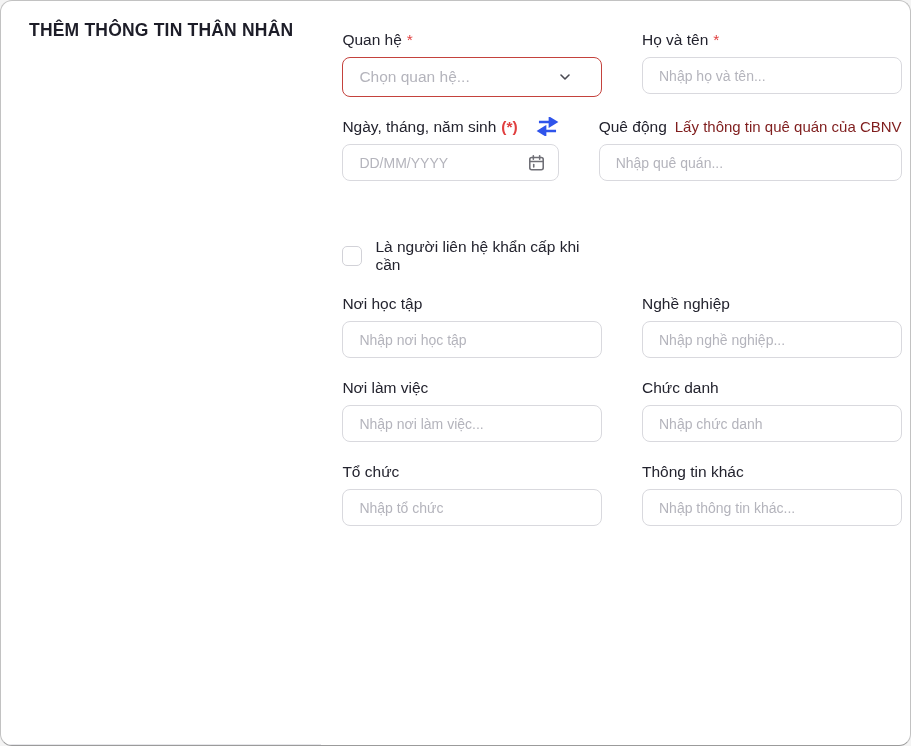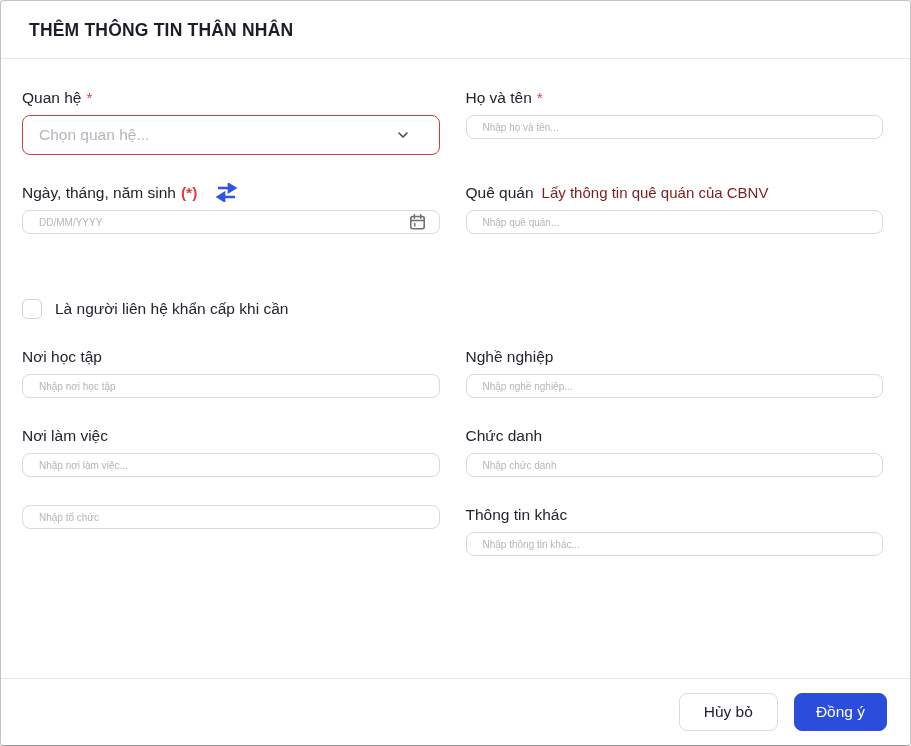--- a/index.html
+++ b/index.html
@@ -7,64 +7,64 @@
   body {
     font-family: "Liberation Sans", "DejaVu Sans", sans-serif;
     width: 911px; height: 746px;
     color: #23232e;
   }
   .modal {
     width: 911px; height: 746px;
     background: #fff;
     border: 1px solid #c2c2c2;
     border-bottom-color: #9b9b9b;
-    border-radius: 4px;
-    display: flex; flex-direction: column;
+    border-radius: 12px;
+    display: flex; flex-direction: row;
     overflow: hidden;
   }
   .modal-header {
     padding: 19px 28px 17px 28px;
     border-bottom: 1px solid #e6e6ea;
     flex: 0 0 auto;
   }
   .modal-title {
     font-size: 17.5px; font-weight: 700;
     color: #1d1d28; letter-spacing: 0.2px;
   }
   .modal-body {
     flex: 1 1 auto;
     padding: 29px 27px 0 21px;
   }
   .form-row {
     display: grid;
     grid-template-columns: 1fr 1fr;
-    column-gap: 26px;
-    margin-bottom: 28px;
+    column-gap: 40px;
+    margin-bottom: 20px;
   }
   .label-line {
     display: flex; align-items: center;
     margin-bottom: 8px;
     font-size: 15.5px; line-height: 19px;
     white-space: nowrap;
   }
   .label { color: #23232e; }
   .required-mark { color: #e03e3e; margin-left: 5px; font-weight: 400; }
   .required-mark.bold { font-weight: 700; }
   .inline-link {
     color: #7f1d1d; margin-left: 8px; font-size: 15px;
     text-decoration: none; cursor: pointer;
   }
   .swap-btn {
     margin-left: 18px; display: inline-flex; align-items: center;
     cursor: pointer; background: none; border: none; padding: 0;
   }
   .text-input {
-    width: 100%; height: 24px;
+    width: 100%; height: 37px;
     border: 1px solid #d9d9de; border-radius: 8px;
-    padding: 0 16px; font-size: 10px;
+    padding: 0 16px; font-size: 14px;
     font-family: "Liberation Sans", "DejaVu Sans", sans-serif;
     color: #23232e; background: #fff; outline: none;
   }
   .text-input::placeholder { color: #b4b4bc; opacity: 1; }
   .input-wrap { position: relative; }
   .input-wrap .text-input.has-trailing { padding-right: 32px; }
   .trailing-icon {
     position: absolute; right: 13px; top: 50%;
     transform: translateY(-50%);
     display: inline-flex; cursor: pointer; background: none; border: none; padding: 0;
@@ -168,21 +168,21 @@
               <line x1="8" y1="2.8" x2="8" y2="7.2"></line>
               <line x1="16" y1="2.8" x2="16" y2="7.2"></line>
               <line x1="3.5" y1="10" x2="20.5" y2="10"></line>
               <line x1="8.5" y1="14" x2="8.5" y2="17"></line>
             </svg>
           </button>
         </div>
       </div>
       <div class="field">
         <div class="label-line">
-          <span class="label">Quê quán</span>
+          <span class="label">Quê động</span>
           <a class="inline-link">Lấy thông tin quê quán của CBNV</a>
         </div>
         <input class="text-input" type="text" placeholder="Nhập quê quán..." style="">
       </div>
     </div>
 
 
     <div class="form-row">
       <div class="field">
         <div class="checkbox-row">
@@ -217,20 +217,23 @@
       <div class="field">
         <div class="label-line">
           <span class="label">Chức danh</span>
         </div>
         <input class="text-input" type="text" placeholder="Nhập chức danh" style="">
       </div>
     </div>
 
     <div class="form-row">
       <div class="field">
+        <div class="label-line">
+          <span class="label">Tổ chức</span>
+        </div>
         <input class="text-input" type="text" placeholder="Nhập tổ chức" style="">
       </div>
       <div class="field">
         <div class="label-line">
           <span class="label">Thông tin khác</span>
         </div>
         <input class="text-input" type="text" placeholder="Nhập thông tin khác..." style="">
       </div>
     </div>
 

